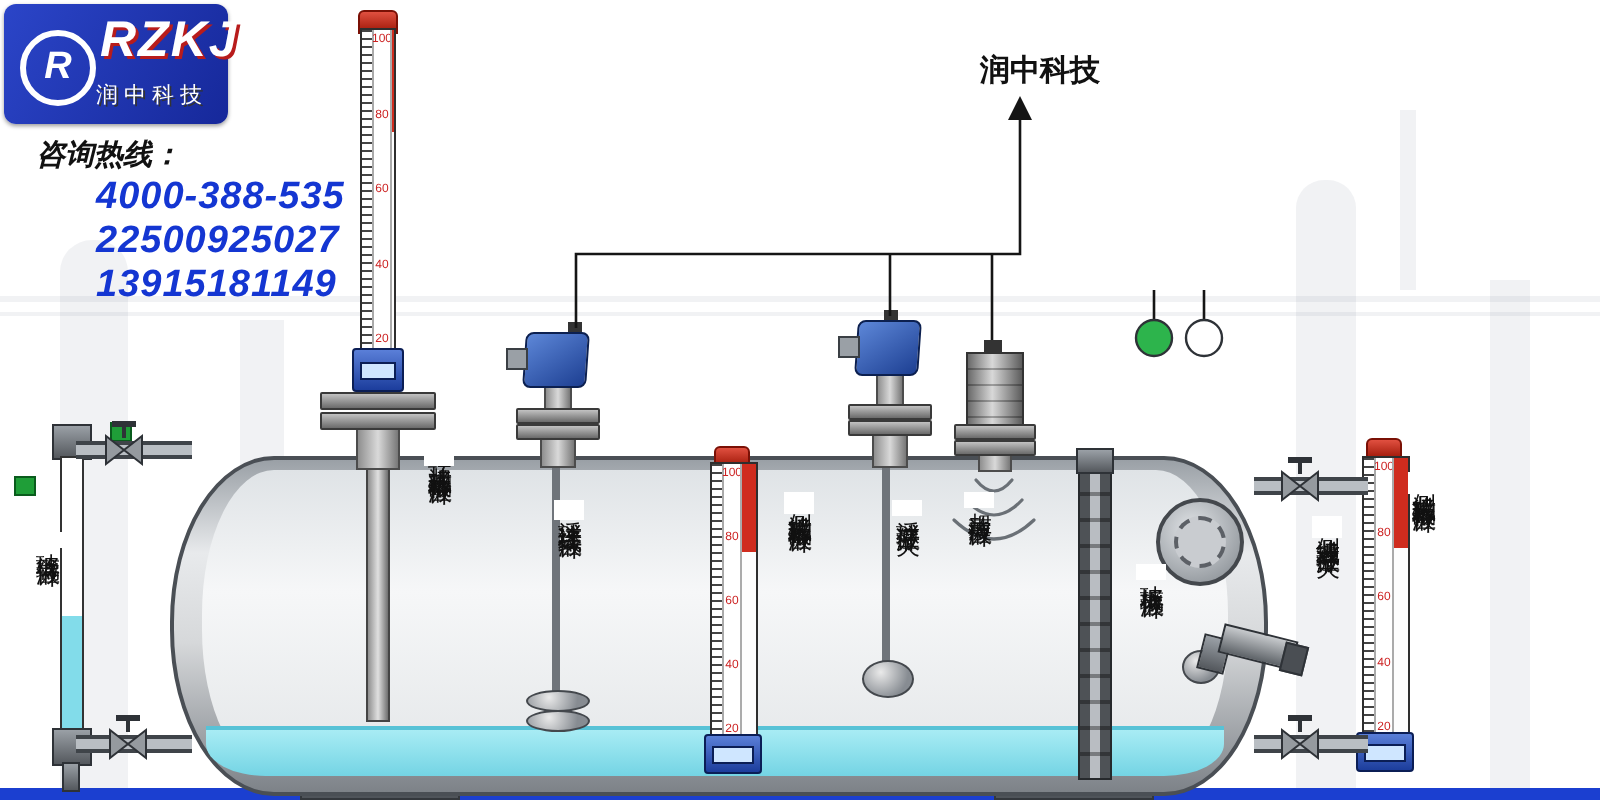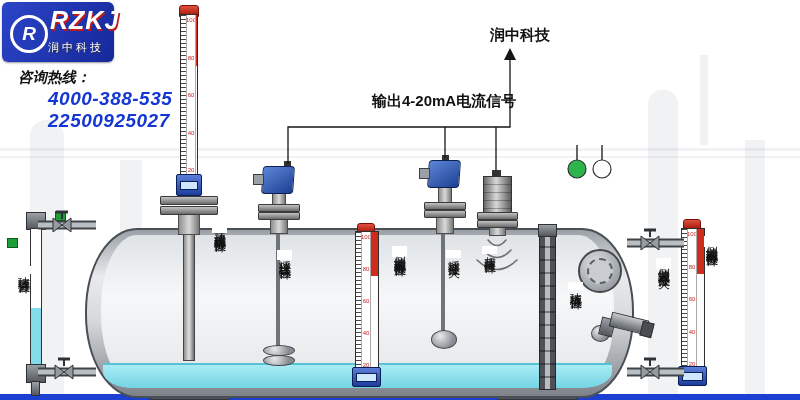--- a/index.html
+++ b/index.html
@@ -246,26 +246,26 @@
   <div class="vlabel" style="left:212px;top:222px;">顶装式磁翻板液位计</div>
   <div class="vlabel" style="left:277px;top:250px;">浮球连续式液位计</div>
   <div class="vlabel" style="left:392px;top:246px;">侧装式磁翻板液位计</div>
   <div class="vlabel" style="left:446px;top:250px;">浮球液位开关</div>
   <div class="vlabel" style="left:482px;top:246px;">超声波液位计</div>
   <div class="vlabel" style="left:568px;top:282px;">玻璃板液位计</div>
   <div class="vlabel" style="left:656px;top:258px;">侧装式浮球液位开关</div>
   <div class="vlabel" style="left:704px;top:236px;">侧装式磁翻板液位计</div>
 
   <div class="anno" style="left:490px;top:26px;">润中科技</div>
-  <div class="anno" style="left:372px;top:92px;">输出4-20mA电流信号</div>
 
   <div id="logo">
     <div id="logo-emblem">R</div>
     <div id="logo-main">RZKJ</div>
     <div id="logo-sub">润中科技</div>
   </div>
   <div id="hotline">咨询热线：</div>
   <div id="phones">
     <div class="phone">4000-388-535</div>
     <div class="phone">22500925027</div>
+    <div class="phone">13915181149</div>
   </div>
 
 </div>
 
 </body></html>

